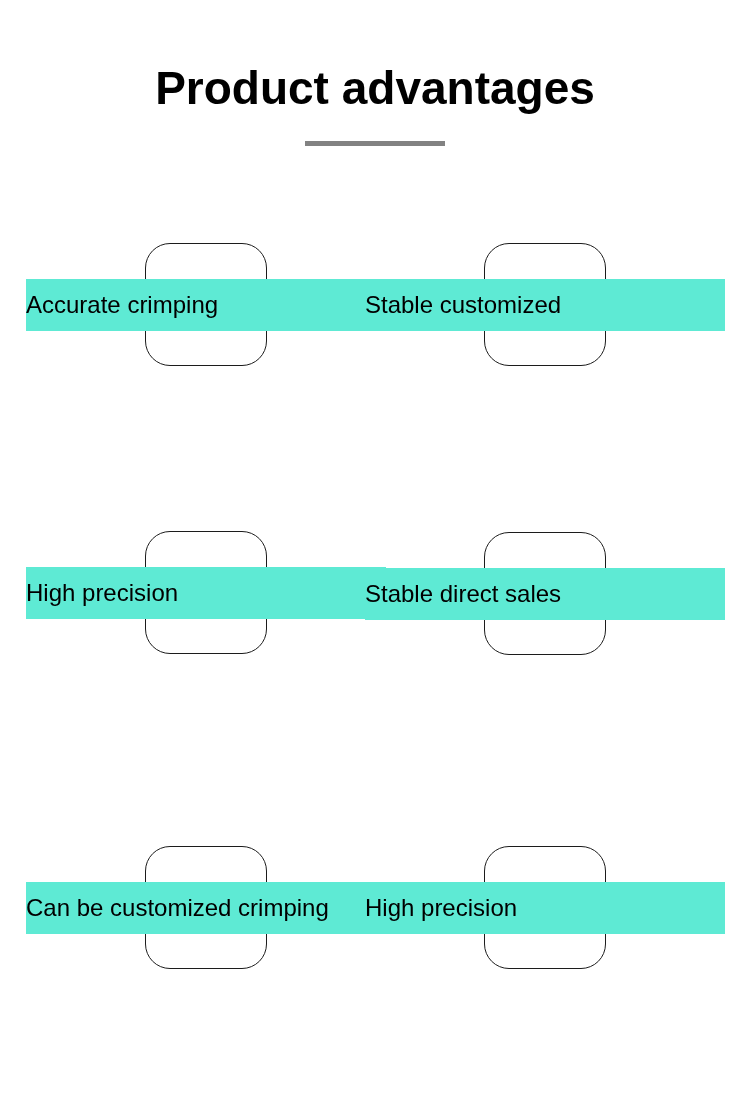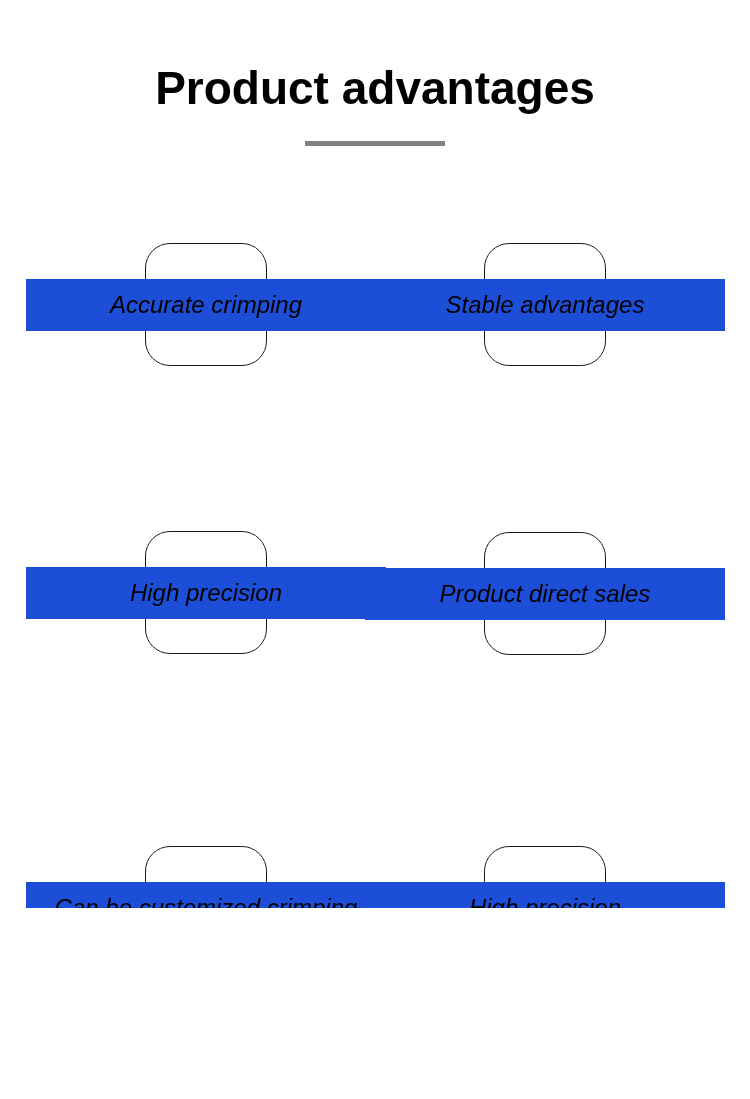--- a/index.html
+++ b/index.html
@@ -6,21 +6,21 @@
     margin: 0;
     padding: 0;
   }
   body {
     font-family: "Liberation Sans", sans-serif;
     background: #ffffff;
   }
   .page {
     position: relative;
     width: 750px;
-    height: 908px;
+    height: 1099px;
     background: #ffffff;
     overflow: hidden;
   }
   .page-title {
     position: absolute;
     top: 63px;
     left: 0;
     right: 0;
     text-align: center;
     font-size: 46px;
@@ -54,28 +54,27 @@
     border: 1px solid #1c1c1c;
     border-radius: 25px;
     background: transparent;
   }
   .advantage-label {
     position: absolute;
     left: 0;
     right: 0;
     top: 50%;
     transform: translateY(-50%);
-    background: #1d4ed8;
-    text-align: center;
+    background: #5eead4;
+    text-align: left;
     font-size: 24px;
     line-height: 24px;
     padding: 14px 0;
     color: #000000;
     white-space: nowrap;
-    font-style: italic;
   }
   
   .pos-r1-left  { left: 26px;  top: 243px; }
   .pos-r1-right { left: 365px; top: 243px; }
   .pos-r2-left  { left: 26px;  top: 531px; }
   .pos-r2-right { left: 365px; top: 532px; }
   .pos-r3-left  { left: 26px;  top: 846px; }
   .pos-r3-right { left: 365px; top: 846px; }
 </style>
 </head>
@@ -87,31 +86,31 @@
 
   <div class="title-divider" style="background-color: rgb(130, 130, 130);"></div>
 
   <div class="advantage-item pos-r1-left">
     <div class="advantage-box" style="border-color: rgb(28, 28, 28);"></div>
     <div class="advantage-label">Accurate crimping</div>
   </div>
 
   <div class="advantage-item pos-r1-right">
     <div class="advantage-box" style="border-color: rgb(28, 28, 28);"></div>
-    <div class="advantage-label">Stable advantages</div>
+    <div class="advantage-label">Stable customized</div>
   </div>
 
   <div class="advantage-item pos-r2-left">
     <div class="advantage-box" style="border-color: rgb(28, 28, 28);"></div>
     <div class="advantage-label">High precision</div>
   </div>
 
   <div class="advantage-item pos-r2-right">
     <div class="advantage-box" style="border-color: rgb(28, 28, 28);"></div>
-    <div class="advantage-label">Product direct sales</div>
+    <div class="advantage-label">Stable direct sales</div>
   </div>
 
   <div class="advantage-item pos-r3-left">
     <div class="advantage-box" style="border-color: rgb(28, 28, 28);"></div>
     <div class="advantage-label">Can be customized crimping</div>
   </div>
 
   <div class="advantage-item pos-r3-right">
     <div class="advantage-box" style="border-color: rgb(28, 28, 28);"></div>
     <div class="advantage-label">High precision</div>

